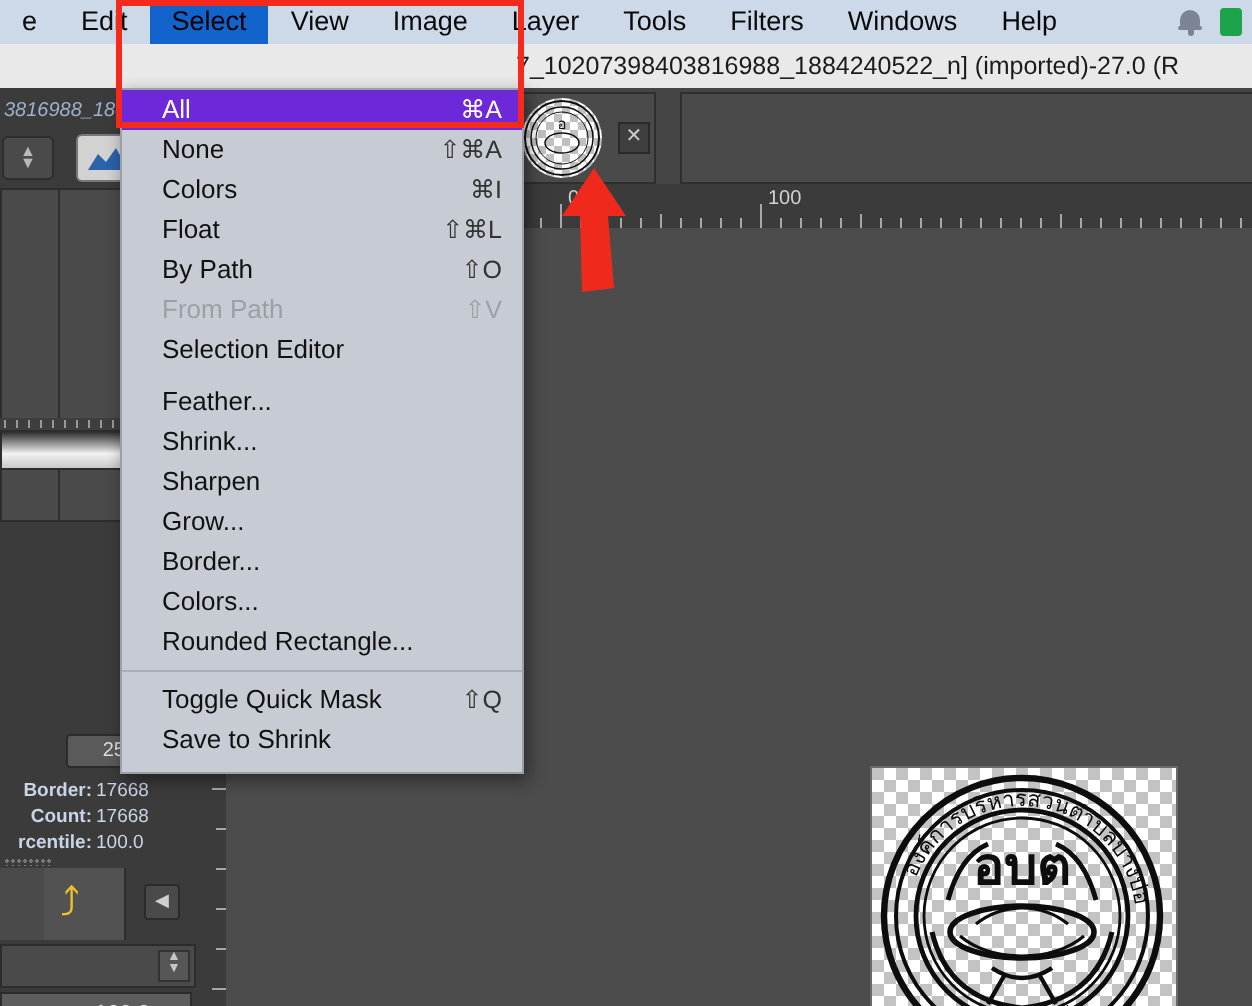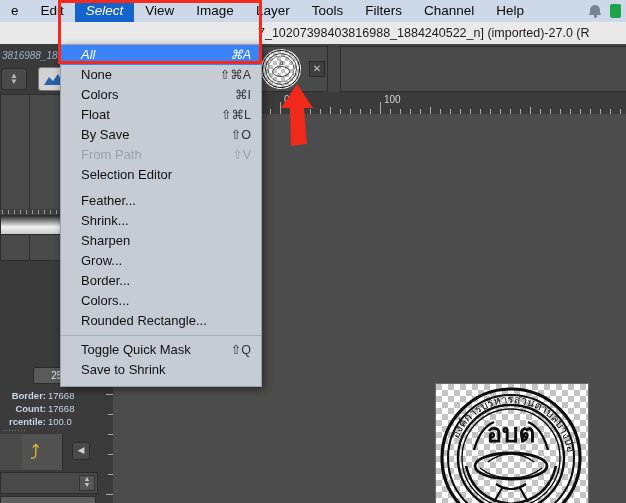--- a/index.html
+++ b/index.html
@@ -12,21 +12,21 @@
   #app{position:absolute;inset:0;width:626px;height:503px;overflow:hidden;}
 
   
   .menubar{
     position:absolute;left:0;top:0;width:626px;height:22px;
     background:#cdd9e8;
     display:flex;align-items:center;
     font-size:13.5px;color:#0a0a0a;
   }
   .menubar .mi{padding:0 11px;line-height:22px;height:22px;white-space:nowrap;}
-  .menubar .mi.sel{background:#1363cd;color:#fef9c3;font-style:italic;}
+  .menubar .mi.sel{background:#1363cd;color:#000000;}
   .menubar .spacer{flex:1;}
   .menubar .tray{display:flex;align-items:center;gap:9px;padding-right:5px;}
   .bell{width:12px;height:14px;position:relative;display:inline-block;}
   .bell .b1{position:absolute;left:1px;top:1px;width:10px;height:9px;
     background:#7b8494;border-radius:5px 5px 2px 2px;}
   .bell .b2{position:absolute;left:0;top:9px;width:12px;height:2px;background:#7b8494;border-radius:1px;}
   .bell .b3{position:absolute;left:4.5px;top:11px;width:3px;height:2.5px;background:#7b8494;border-radius:0 0 2px 2px;}
   .greenicon{width:11px;height:14px;background:#1da34a;border-radius:2px;}
 
   
@@ -123,21 +123,21 @@
 
   
   .menu{
     position:absolute;left:60px;top:22px;width:200px;
     background:#c7ccd4;border:1px solid #9aa0a8;
     box-shadow:2px 3px 8px rgba(0,0,0,.45);
     font-size:13px;color:#111;
   }
   .menu .row{position:relative;height:20px;line-height:20px;padding-left:20px;white-space:nowrap;}
   .menu .row .acc{position:absolute;right:10px;top:0;font-size:12.5px;color:#333;}
-  .menu .row.hl{background:#3b82f6;color:#fff;font-style:italic;}
+  .menu .row.hl{background:#6d28d9;color:#fff;}
   .menu .row.hl .acc{color:#fff;}
   .menu .row.dis{color:#9b9fa6;}
   .menu .row.dis .acc{color:#9b9fa6;}
   .menu .sep{height:1px;background:#a9aeb6;margin:4px 0;}
   .menu .gap{height:6px;}
 
   
   .rbox{position:absolute;border:3px solid #f5291c;box-sizing:border-box;pointer-events:none;}
   .rbox1{left:58px;top:0px;width:204px;height:64px;}
   .arrow{position:absolute;left:277px;top:84px;width:40px;height:62px;pointer-events:none;}
@@ -149,21 +149,21 @@
 
   <div class="menubar">
     <div class="mi">e</div>
     <div class="mi">Edit</div>
     <div class="mi sel">Select</div>
     <div class="mi">View</div>
     <div class="mi">Image</div>
     <div class="mi">Layer</div>
     <div class="mi">Tools</div>
     <div class="mi">Filters</div>
-    <div class="mi">Channel</div>
+    <div class="mi">Windows</div>
     <div class="mi">Help</div>
     <div class="spacer"></div>
     <div class="tray">
       <div class="bell">
           <i class="b1"></i>
           <i class="b2"></i>
           <i class="b3"></i>
         </div>
       <div class="greenicon"></div>
     </div>
@@ -386,21 +386,21 @@
       </div>
       <div class="row">
         <span>Colors</span>
         <span class="acc">⌘I</span>
       </div>
       <div class="row">
         <span>Float</span>
         <span class="acc">⇧⌘L</span>
       </div>
       <div class="row">
-        <span>By Save</span>
+        <span>By Path</span>
         <span class="acc">⇧O</span>
       </div>
       <div class="row dis">
         <span>From Path</span>
         <span class="acc">⇧V</span>
       </div>
       <div class="row">
         <span>Selection Editor</span>
       </div>
       <div class="gap"></div>

